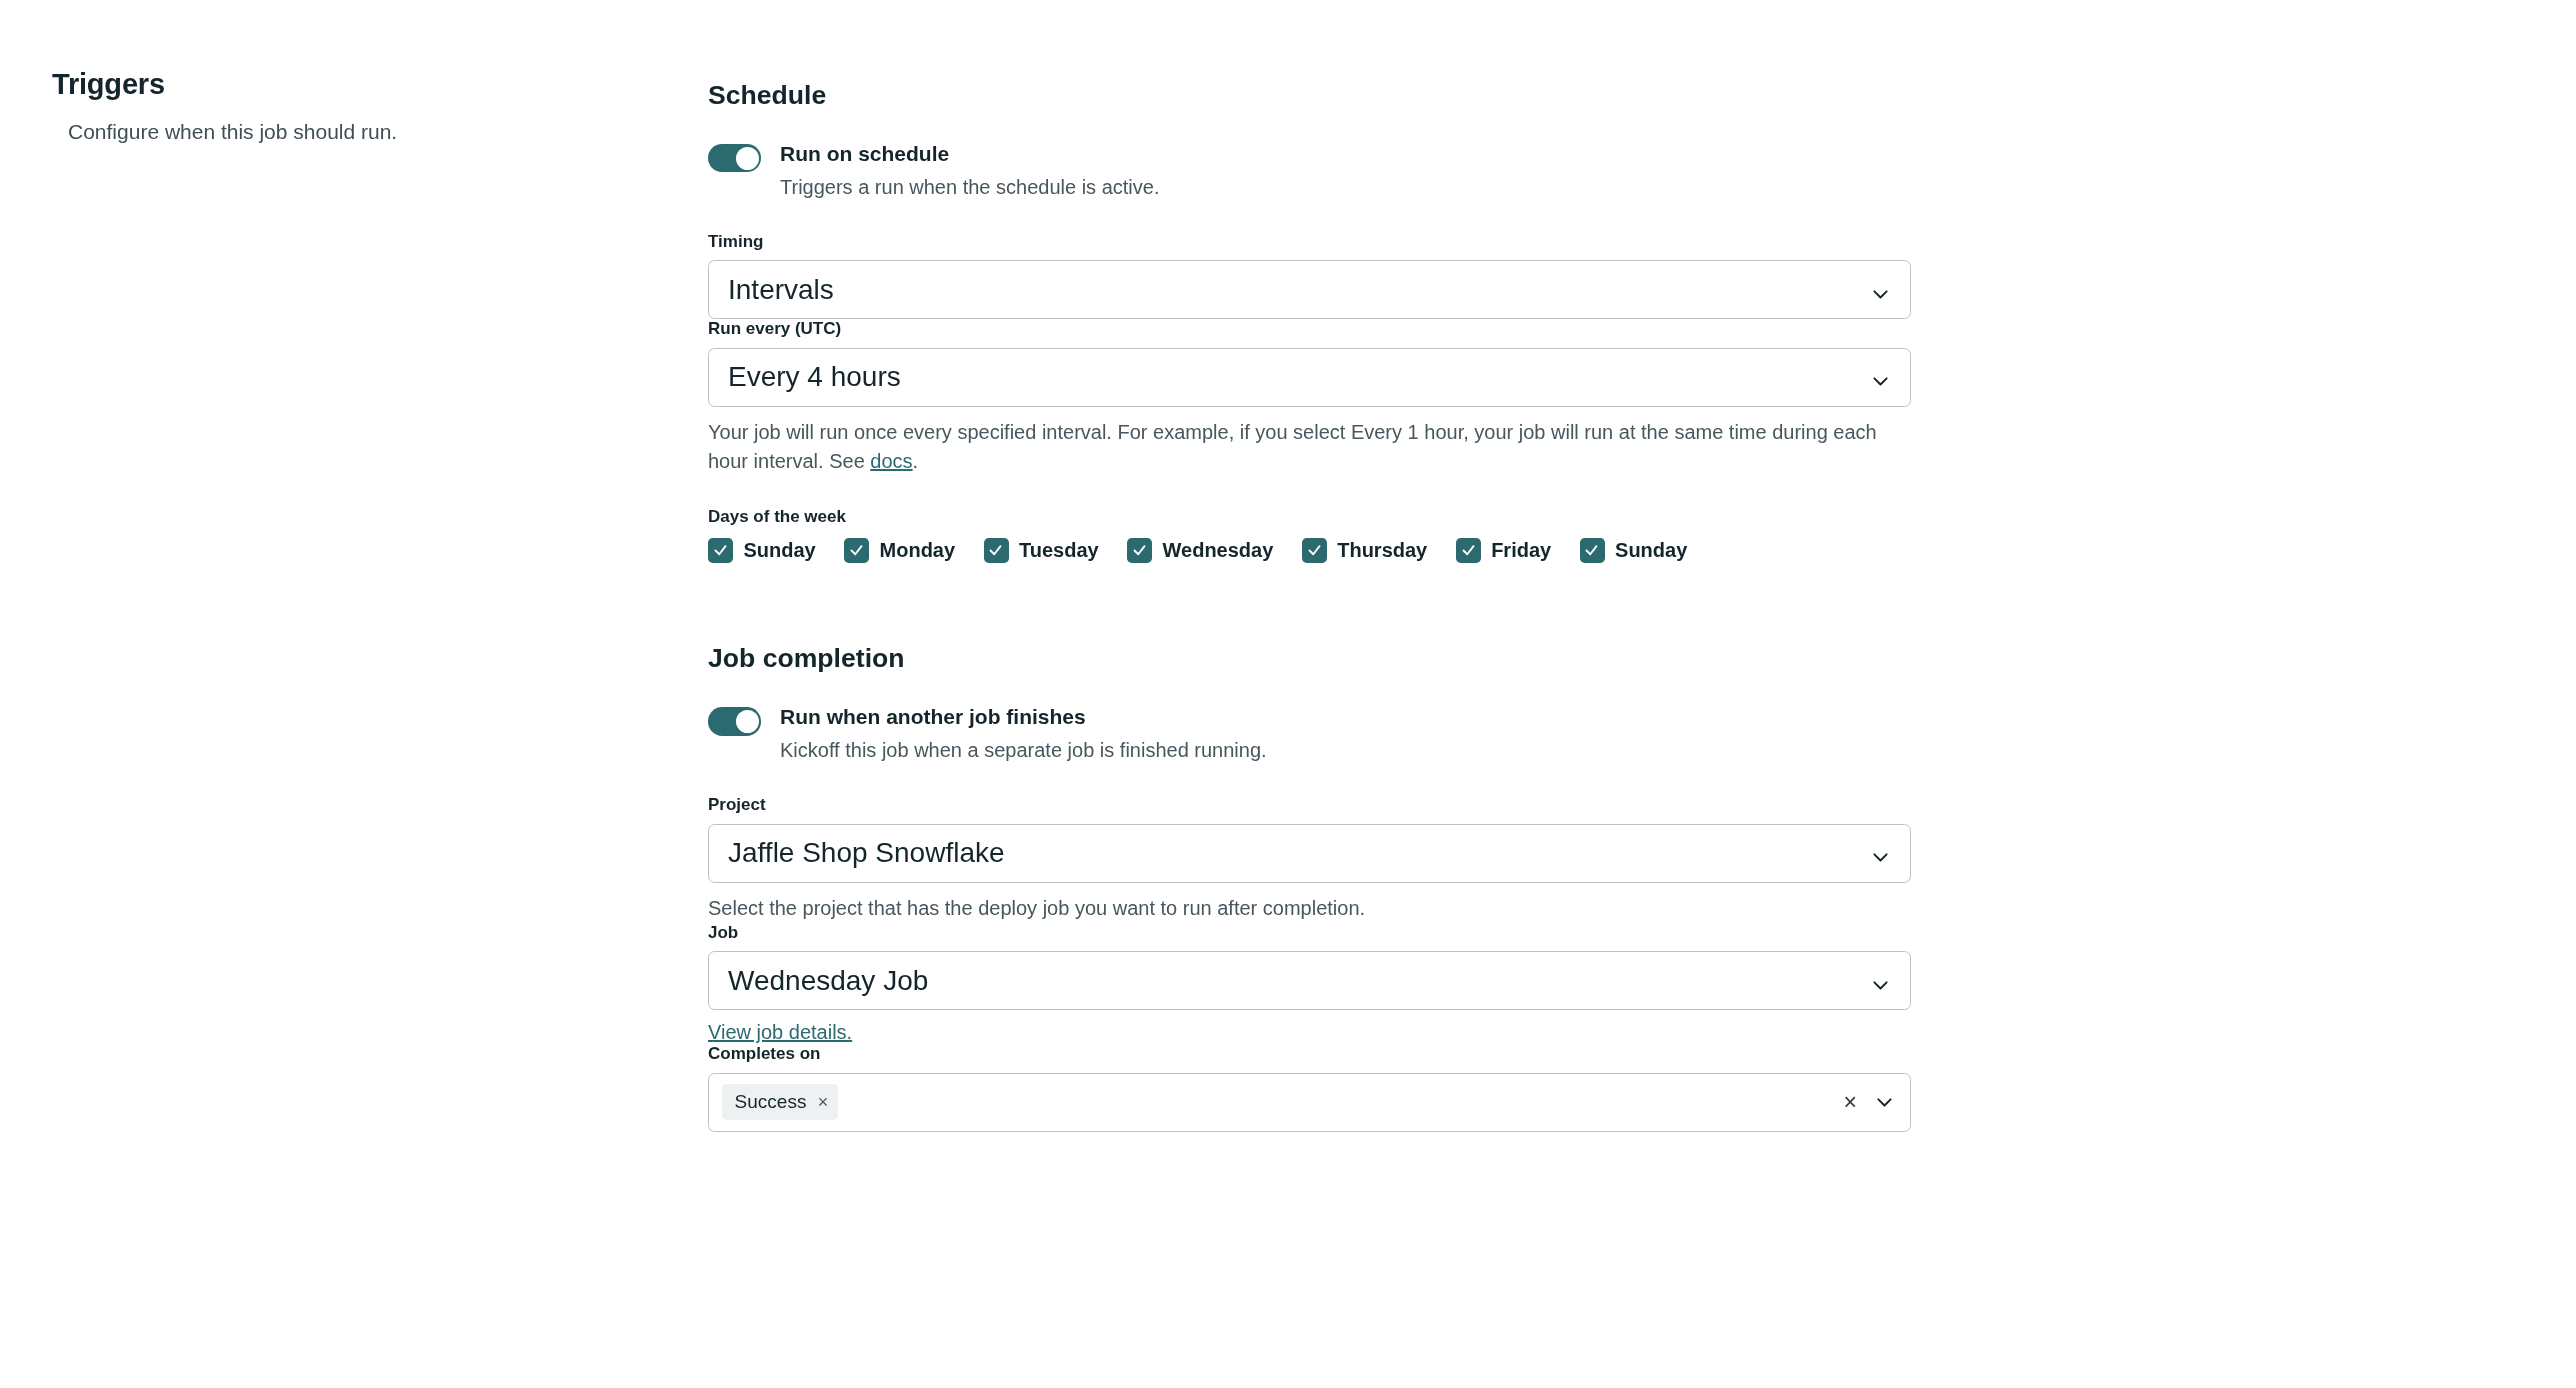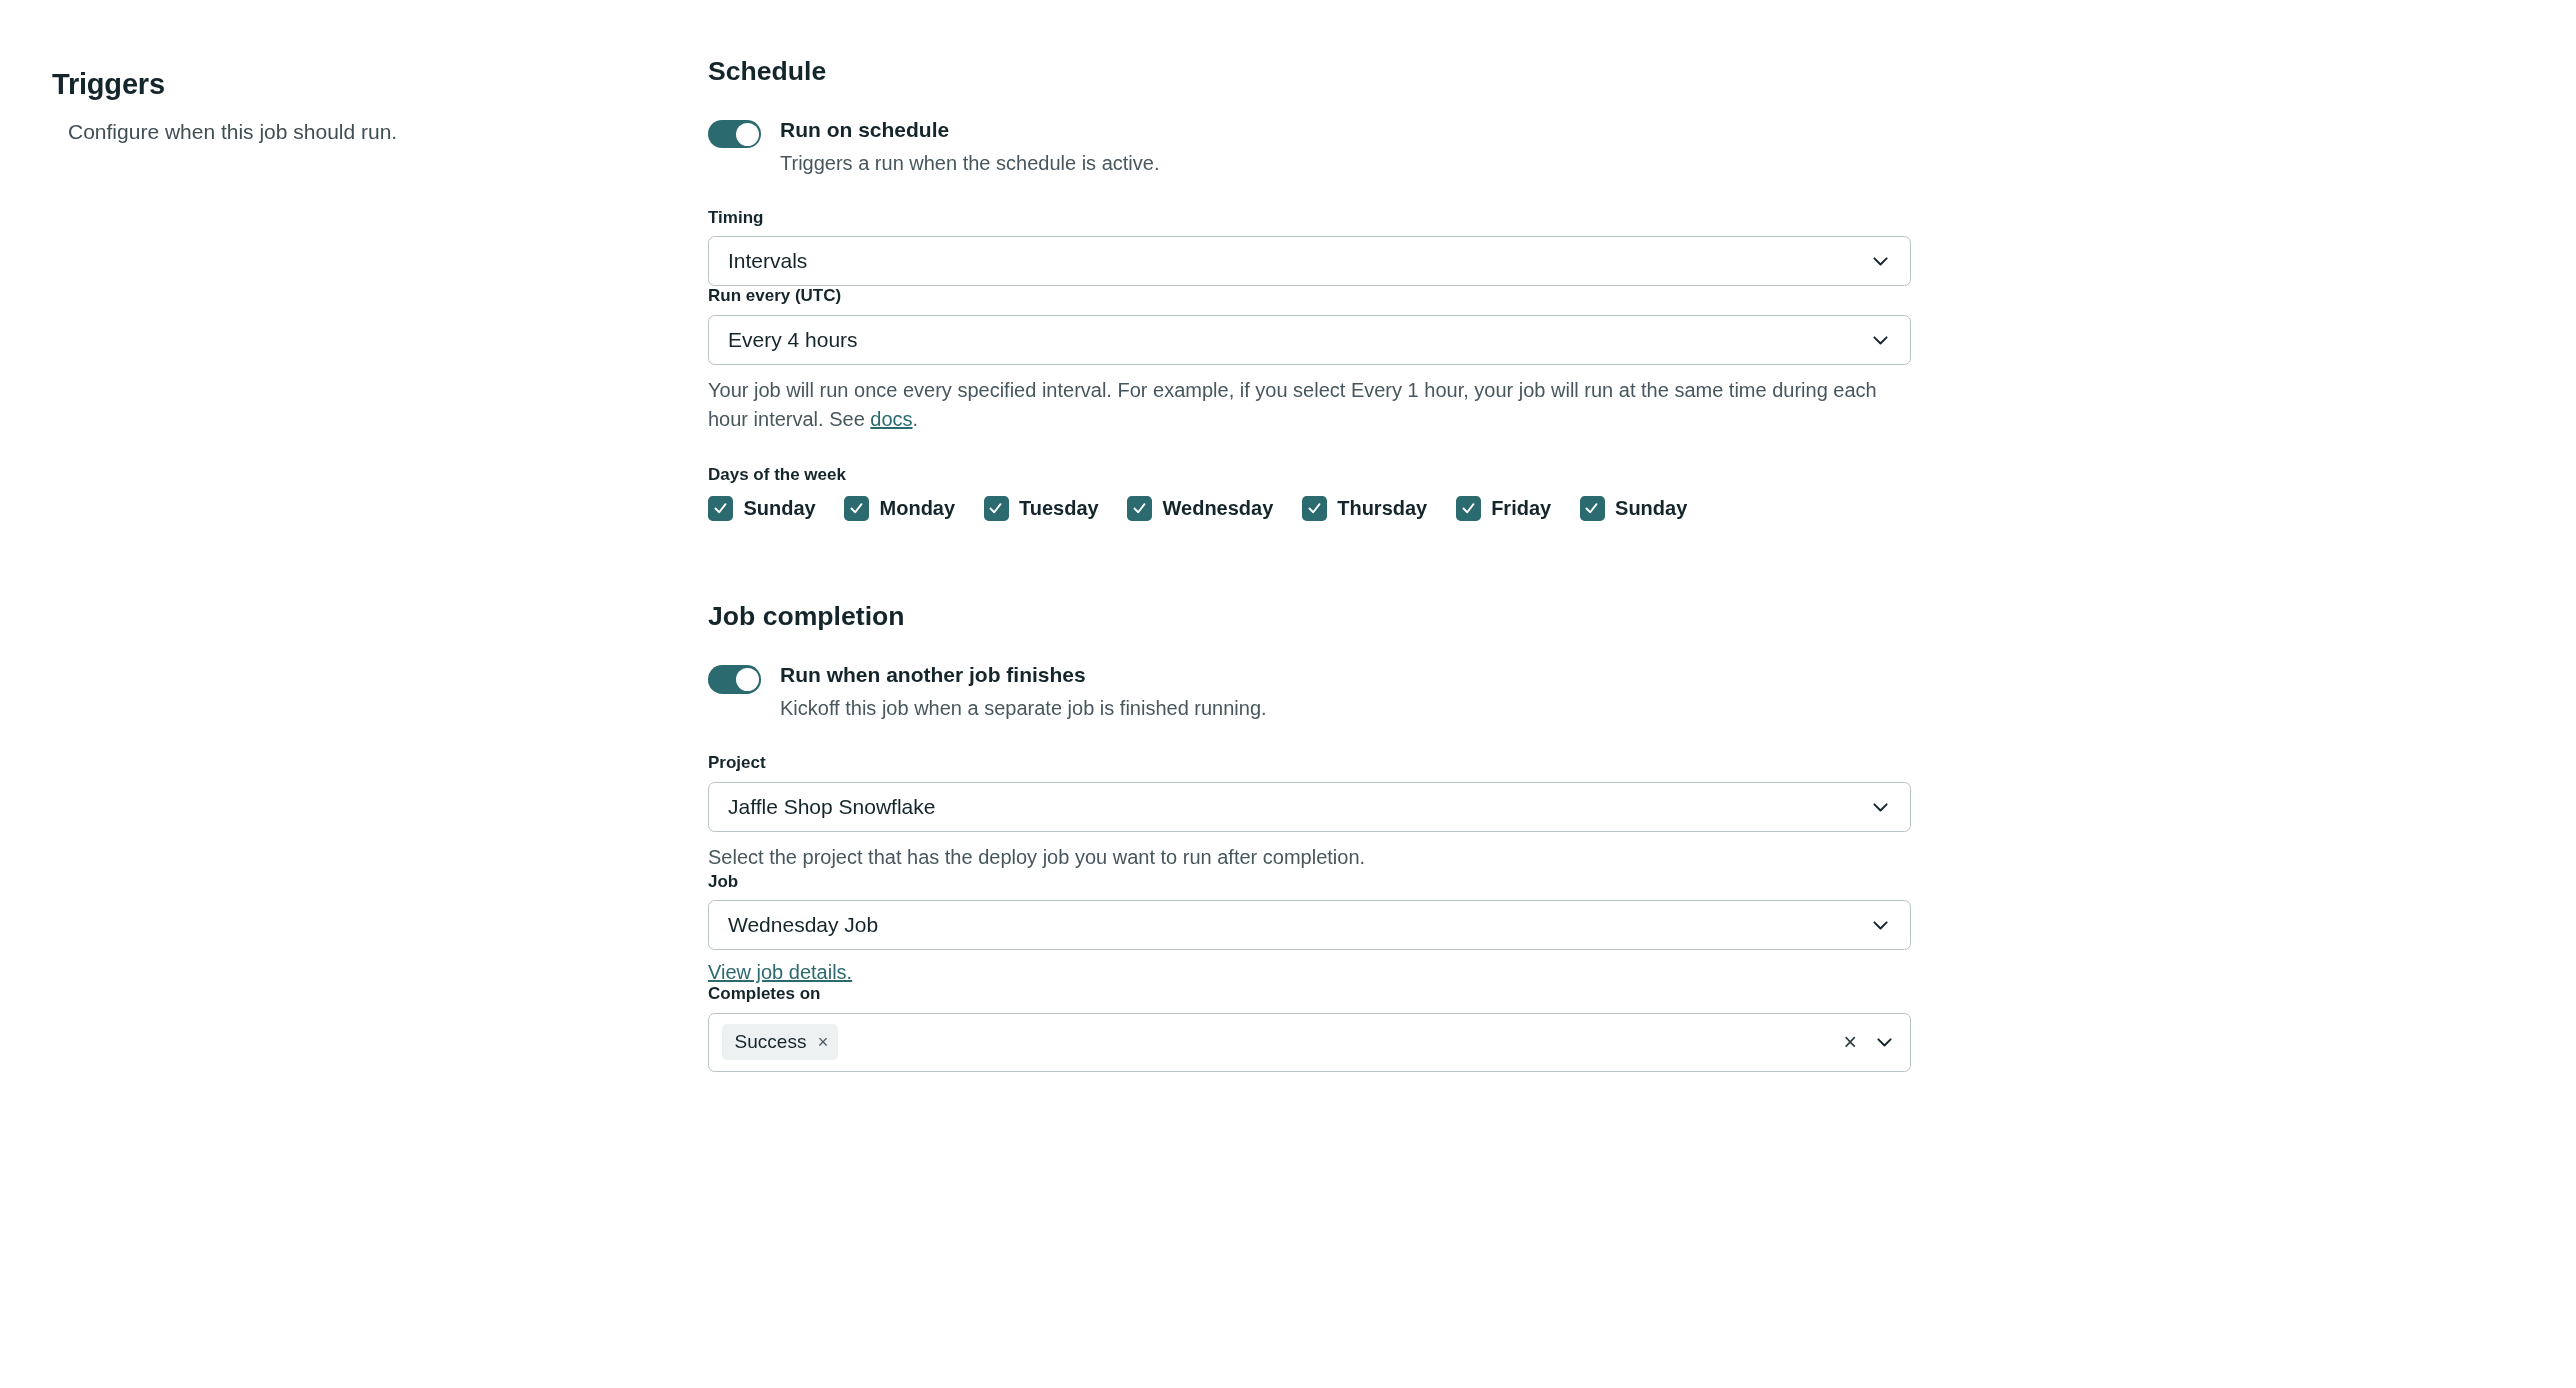--- a/index.html
+++ b/index.html
@@ -40,21 +40,21 @@
     font-size: 21px;
     color: #3f4f55;
     line-height: 1.4;
     margin: 16px;
   }
 
   
   .form-col {
     position: absolute;
     left: 708px;
-    top: 56px;
+    top: 80px;
     width: 1233px;
   }
 
   .section-title {
     font-size: 26.6px;
     font-weight: bold;
     color: #14252b;
     margin: 0 0 30px 0;
   }
   .section-title.second {
@@ -105,28 +105,28 @@
   .field { }
   .field-label {
     font-size: 17px;
     font-weight: bold;
     color: #14252b;
     margin-bottom: 8.5px;
   }
   .select {
     position: relative;
     width: 1203px;
-    height: 50px;
+    height: 59px;
     border: 0.9px solid #b9c3c6;
     border-radius: 6.6px;
     background: #ffffff;
     display: flex;
     align-items: center;
     padding: 0 19px;
-    font-size: 21px;
+    font-size: 28px;
     color: #14252b;
     cursor: pointer;
   }
   .select .chev {
     position: absolute;
     right: 19px;
     top: 50%;
     transform: translateY(-50%);
     width: 21px;
     height: 21px;

